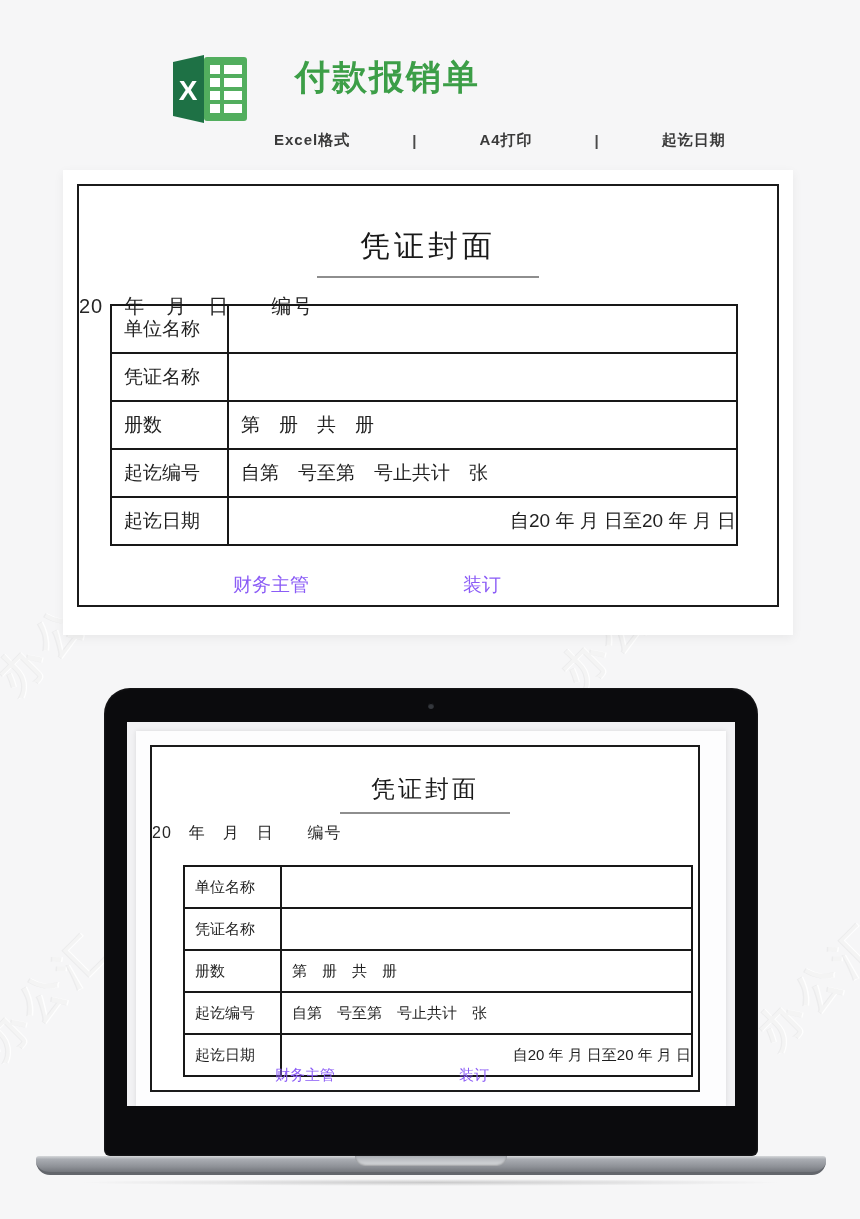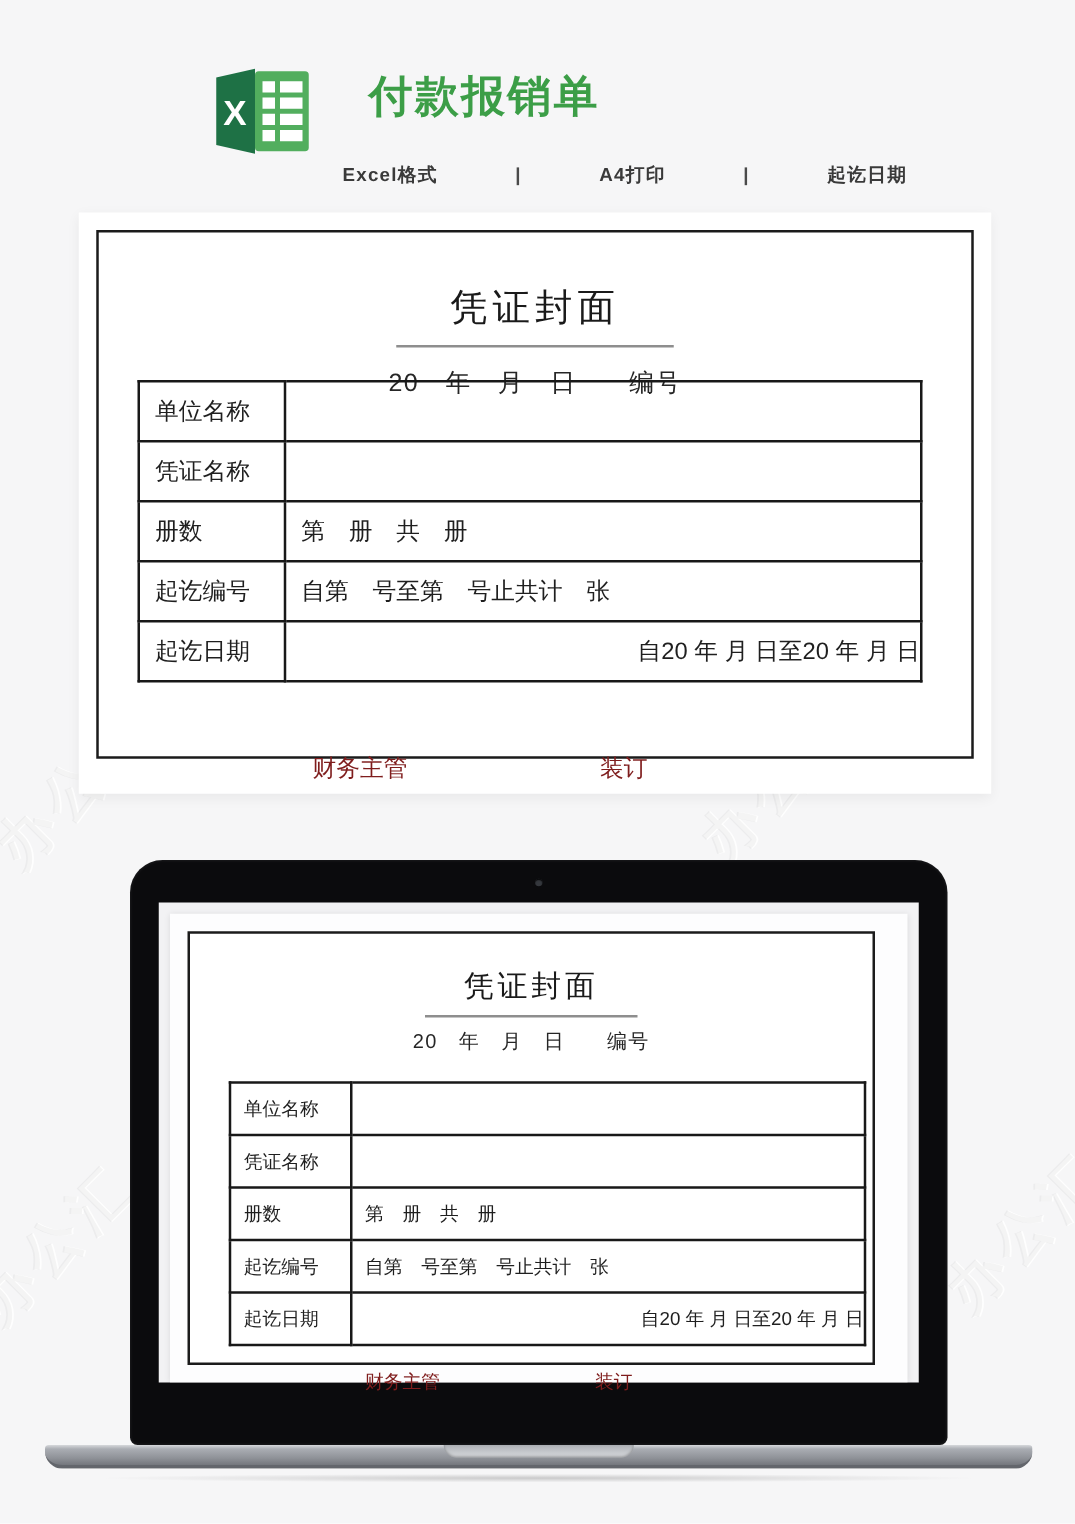--- a/index.html
+++ b/index.html
@@ -37,38 +37,38 @@
   .frame {
     position:absolute; left:14px; top:14px; right:14px; bottom:28px;
     border:2px solid #1b1b1b; background:#ffffff;
   }
   .form-title {
     margin-top:40px; text-align:center; font-size:30px; font-weight:400;
     letter-spacing:4px; color:#1a1a1a;
   }
   .title-rule { width:222px; height:2px; background:#8e8e8e; margin:9px auto 0; }
   .date-line {
-    margin-top:15px; text-align:center; font-size:20px; color:#262626;
+    margin-top:15px; font-size:20px; color:#262626;
     letter-spacing:1px;
   }
   .date-line .num-label { margin-left:2.1em; }
 
   table.form-table {
     position:absolute; left:31px; top:118px; border-collapse:collapse;
     table-layout:fixed;
   }
   .form-table td { border:2px solid #181818; font-size:19px; padding:0 0 0 12px; }
   .t1 { width:628px; }
   .t1 td { height:48px; }
   .t1 td.lbl { width:117px; }
   td.val.center { text-align:right; padding:0; }
 
   .form-footer {
-    position:absolute; left:17px; top:386px; display:flex;
-    padding-left:154px; gap:154px; font-size:19px; color:#7f1d1d;margin-top:30px;
+    position:absolute; left:0; top:386px; display:flex;
+    padding-left:154px; gap:154px; font-size:19px; color:#8b5cf6;
   }
 
   
   .laptop { position:absolute; left:104px; top:688px; width:654px; height:506px; }
   .bezel {
     position:absolute; left:0; top:0; width:654px; height:468px;
     background:#0b0b0d; border-radius:26px 26px 6px 6px;
     box-shadow:inset 0 0 3px rgba(255,255,255,0.12);
   }
   .webcam {

